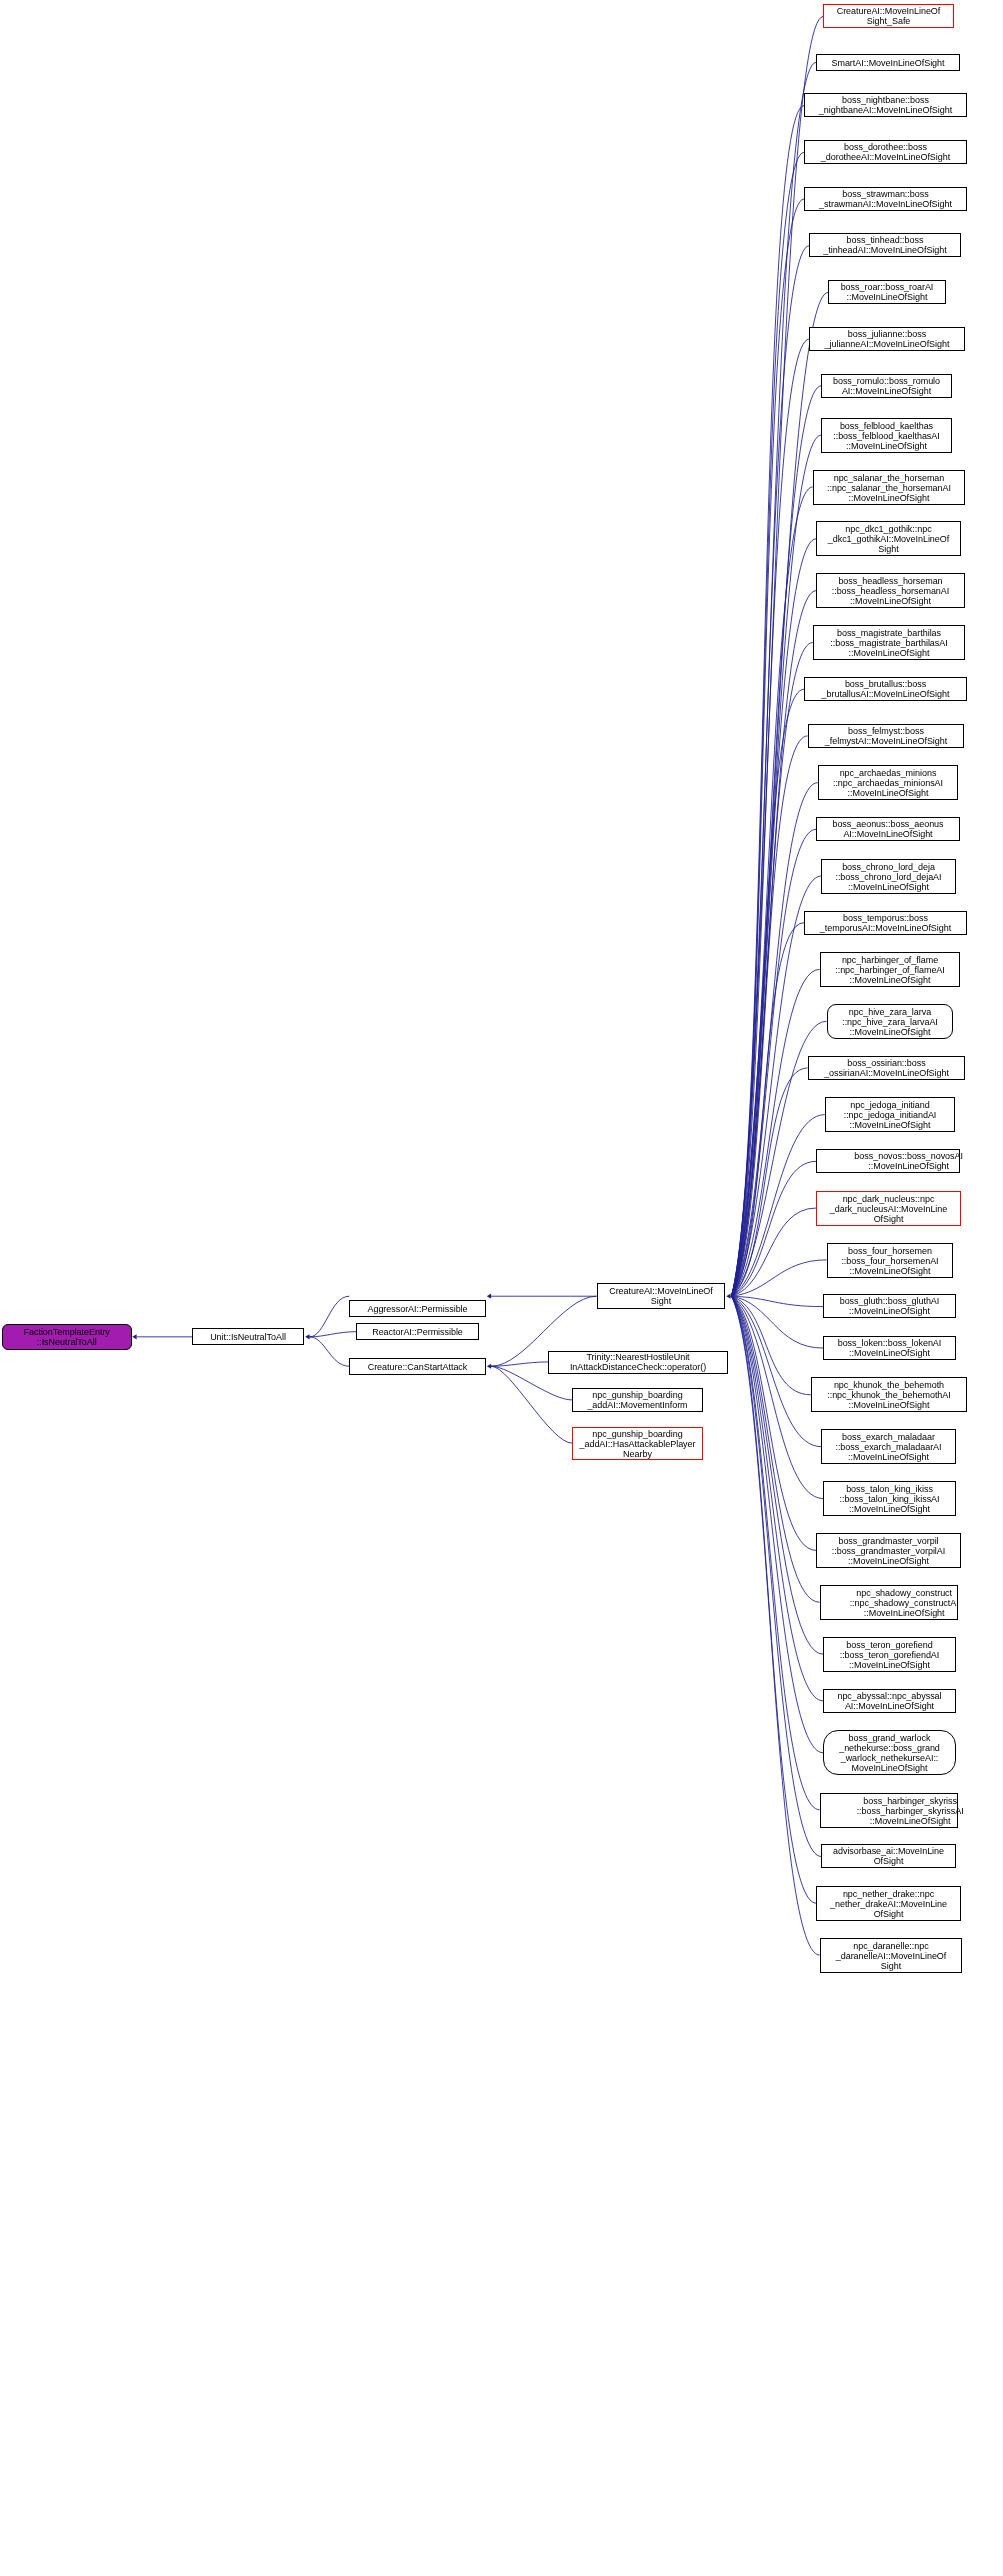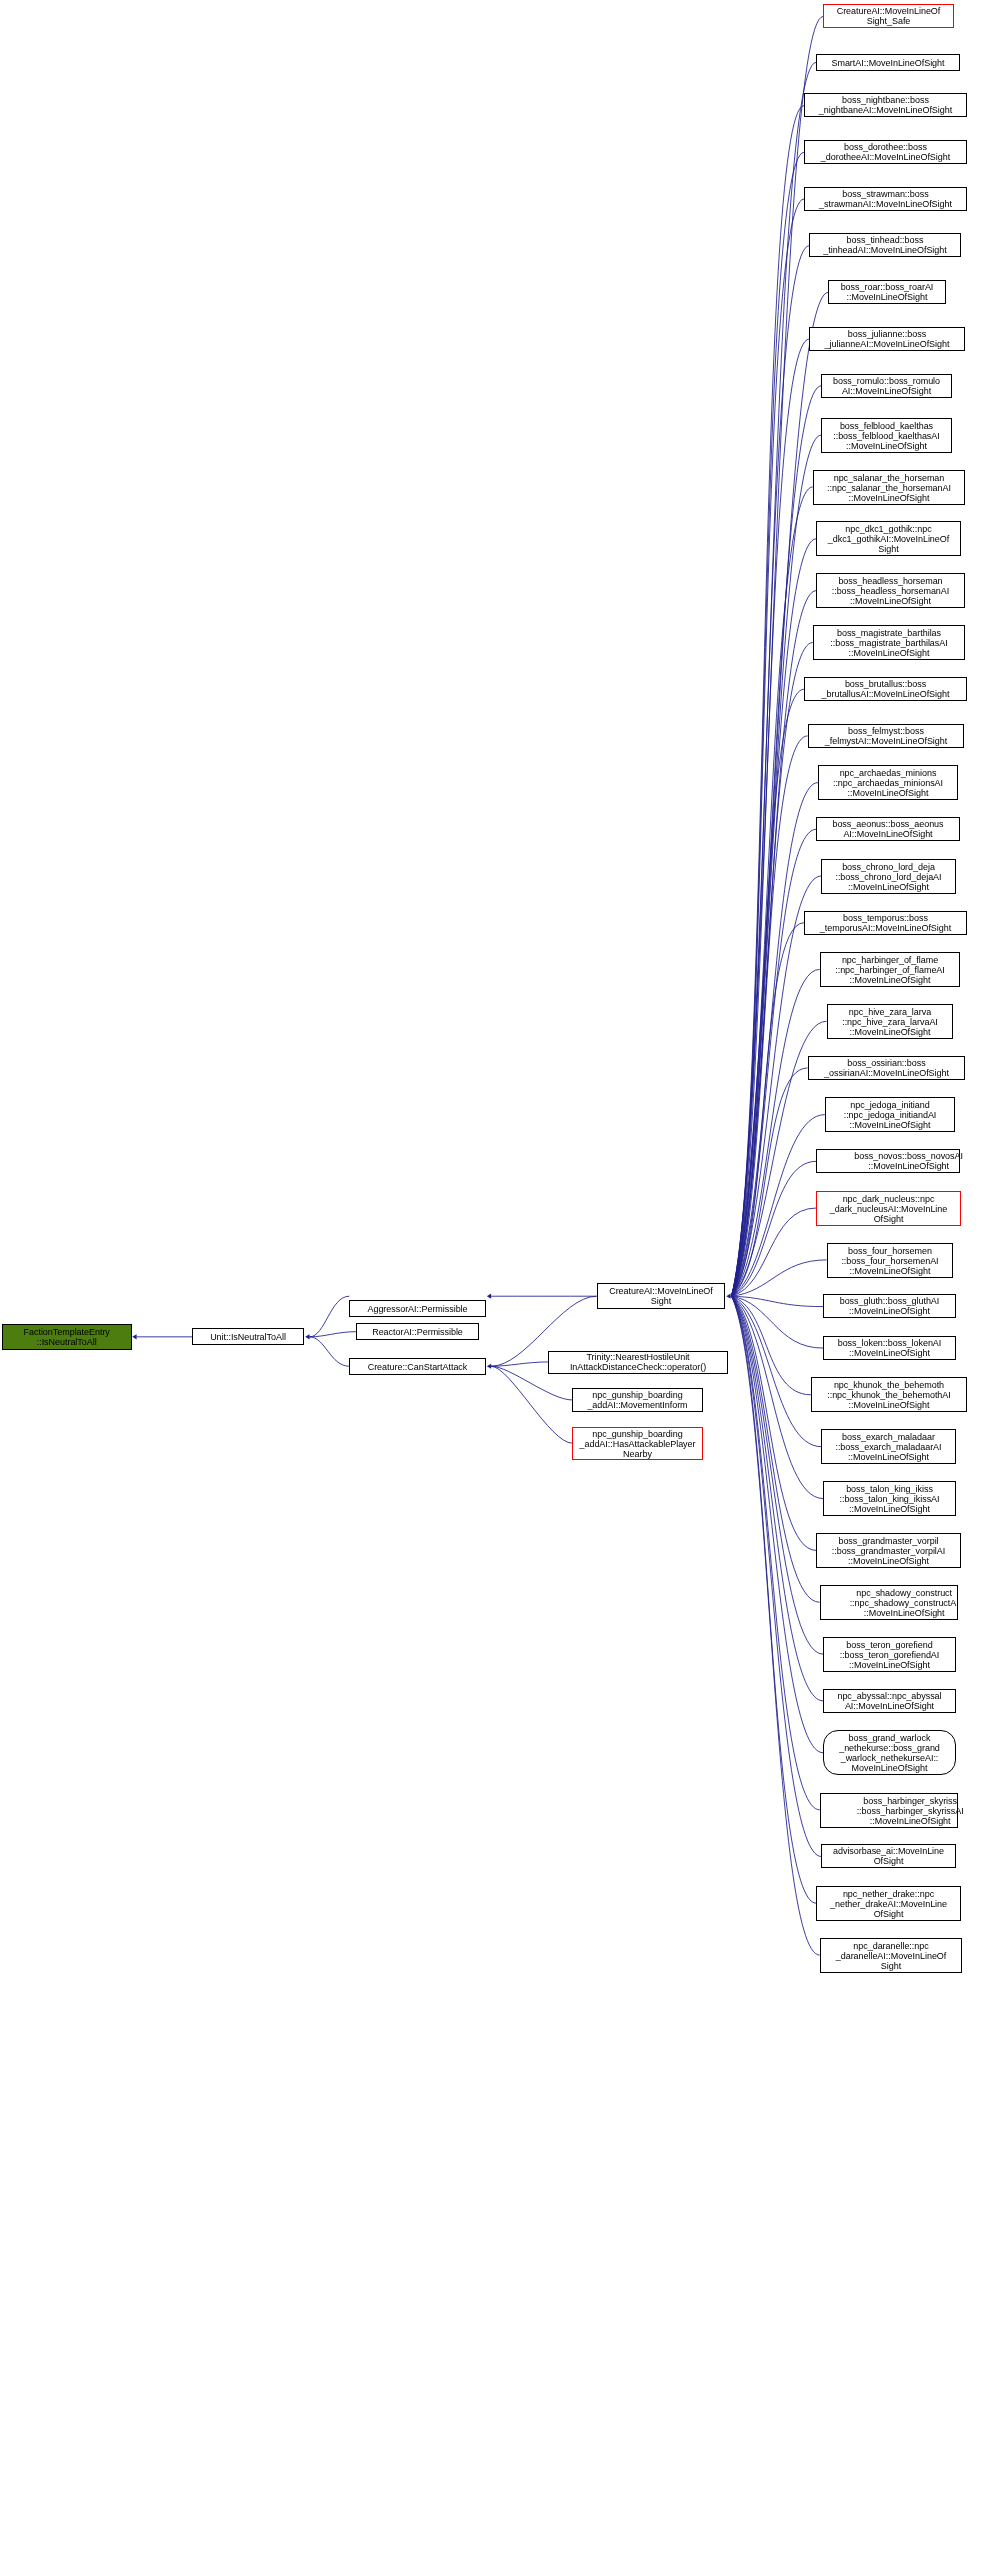--- a/index.html
+++ b/index.html
@@ -15,21 +15,21 @@
     line-height:10px;
     text-align:center;
     display:flex;
     align-items:center;
     justify-content:center;
     padding:0.9px 1.7px;
     white-space:pre-line;
     letter-spacing:-0.04px;
   }
   .node.red{border-color:#ff0000;}
-  .node.gray{background:#4d7c0f;}
+  .node.gray{background:#a21caf;border-radius:6px;}
   svg.edges{position:absolute;left:0;top:0;width:1003px;height:2576px;pointer-events:none;}
 </style>
 </head>
 <body>
 
 <div id="canvas">
   <svg class="edges" viewBox="0 0 1160 2979">
     <g id="edge-group" fill="none" stroke="#1f1f8f" stroke-width="1">
         <path d="M222,1546 L158,1546"></path>
         <path d="M404,1499 C382,1499 376,1546 358,1546"></path>
@@ -148,21 +148,21 @@
       <div class="node" style="left: 816px; top: 817px; width: 144px; height: 24px;">boss_aeonus::boss_aeonus
 AI::MoveInLineOfSight</div>
       <div class="node" style="left: 821px; top: 859px; width: 135px; height: 35px;">boss_chrono_lord_deja
 ::boss_chrono_lord_dejaAI
 ::MoveInLineOfSight</div>
       <div class="node" style="left: 804px; top: 911px; width: 163px; height: 24px;">boss_temporus::boss
 _temporusAI::MoveInLineOfSight</div>
       <div class="node" style="left: 820px; top: 952px; width: 140px; height: 35px;">npc_harbinger_of_flame
 ::npc_harbinger_of_flameAI
 ::MoveInLineOfSight</div>
-      <div class="node" style="left: 827px; top: 1004px; width: 126px; height: 35px;">npc_hive_zara_larva
+      <div class="node" style="left: 827px; top: 1004px; width: 126px; height: 35px; border-radius: 9px;">npc_hive_zara_larva
 ::npc_hive_zara_larvaAI
 ::MoveInLineOfSight</div>
       <div class="node" style="left: 808px; top: 1056px; width: 157px; height: 24px;">boss_ossirian::boss
 _ossirianAI::MoveInLineOfSight</div>
       <div class="node" style="left: 825px; top: 1097px; width: 130px; height: 35px;">npc_jedoga_initiand
 ::npc_jedoga_initiandAI
 ::MoveInLineOfSight</div>
       <div class="node" style="left: 816px; top: 1149px; width: 144px; height: 24px; padding-left: 43px;">boss_novos::boss_novosAI
 ::MoveInLineOfSight</div>
       <div class="node red" style="left: 816px; top: 1191px; width: 145px; height: 35px;">npc_dark_nucleus::npc

